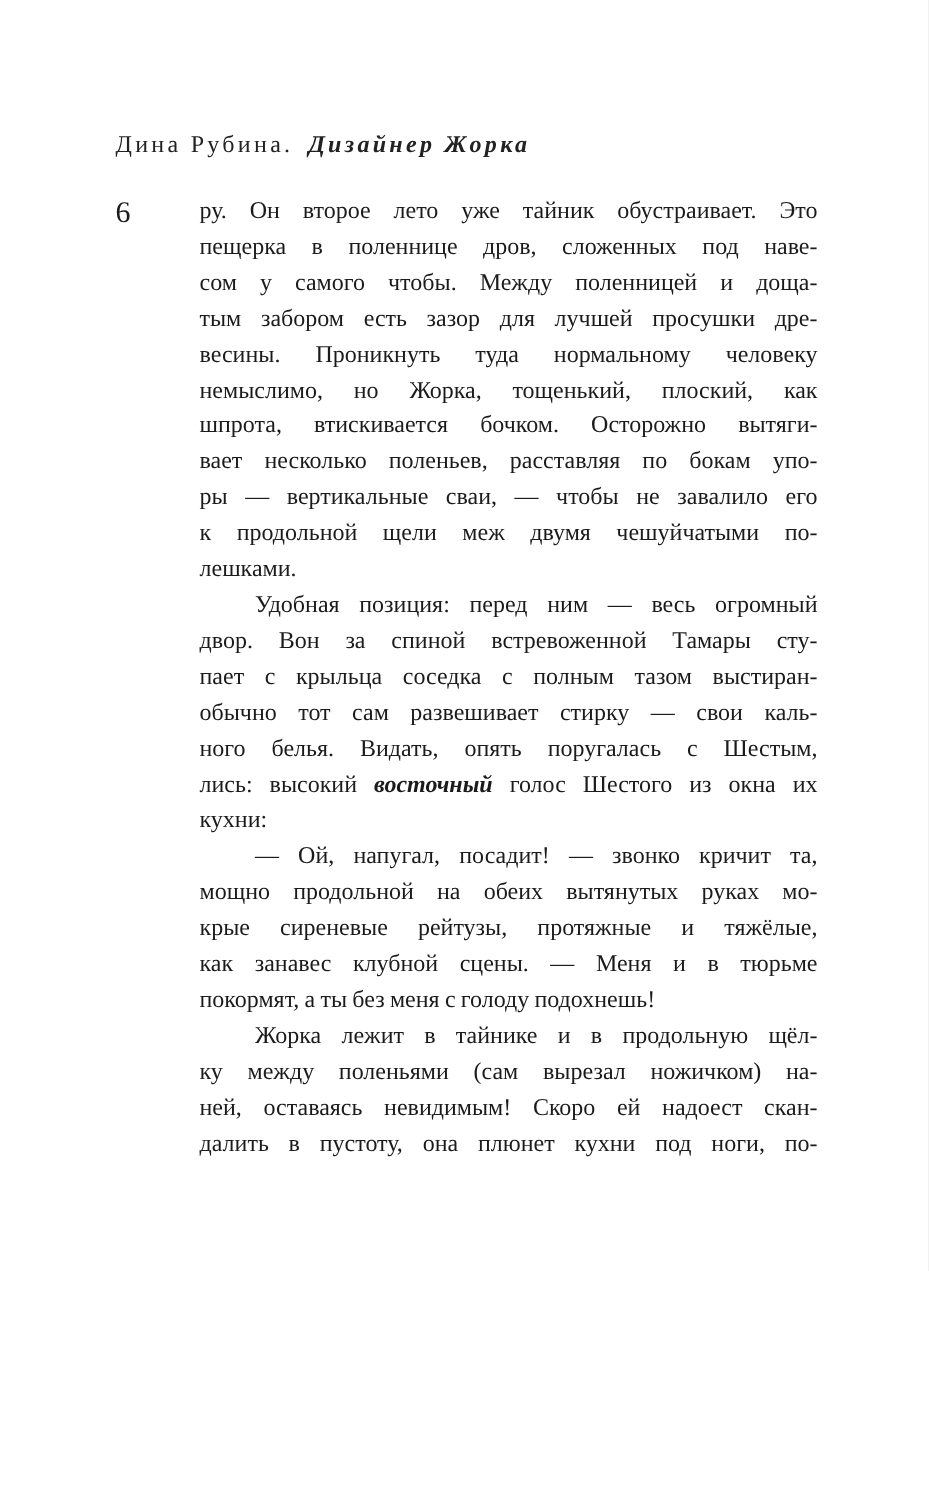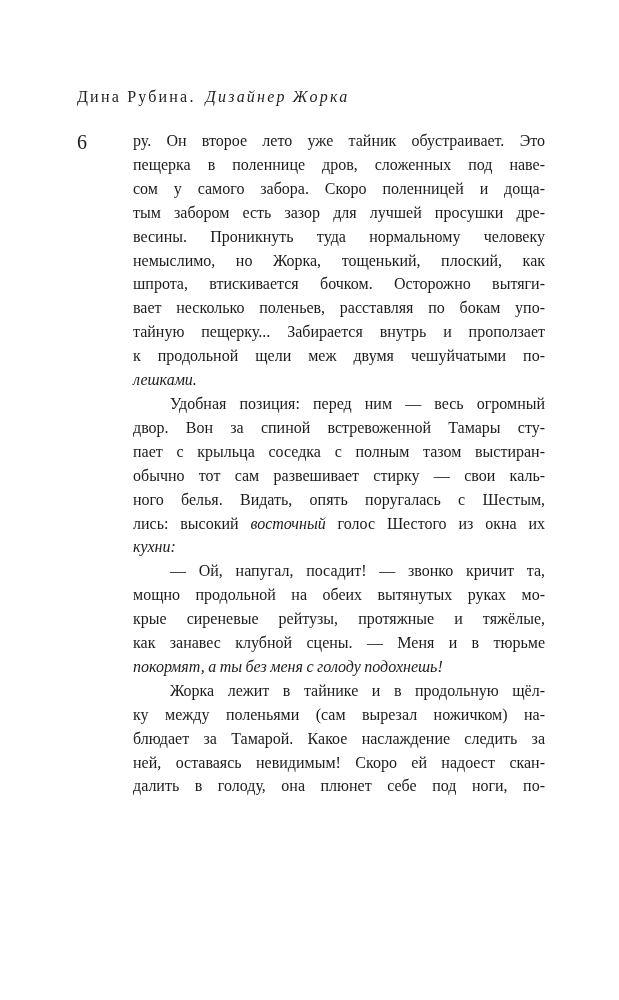--- a/index.html
+++ b/index.html
@@ -25,20 +25,21 @@
     letter-spacing: 2.2px;
     white-space: nowrap;
     color: #222;
   }
   .running-header .author {
     margin-right: 10px;
     text-align: right;
   }
   .italic {
     font-style: italic;
+    font-weight: bold;
   }
   .page-number {
     position: absolute;
     left: 77px;
     top: 131px;
     font-size: 20px;
     color: #1b1b1b;
   }
   .text-block {
     position: absolute;
@@ -48,46 +49,45 @@
     font-size: 16px;
     line-height: 23.9px;
     word-spacing: -0.5px;
   }
   .line {
     text-align: justify;
     text-align-last: justify;
   }
   .line.end {
     text-align-last: left;
-    font-style: italic;
   }
   .line.indent {
     text-indent: 37px;
     font-family: Liberation Serif, serif;
   }
 </style>
 </head>
 <body>
 
 <div class="page">
   <div class="running-header">
     <span class="author">Дина Рубина.</span><span class="italic">Дизайнер Жорка</span>
   </div>
   <div class="page-number">6</div>
   <div class="text-block" id="text-block">
       <div>
         <div class="line"><span>ру. Он второе лето уже тайник обустраивает. Это</span></div>
         <div class="line"><span>пещерка в поленнице дров, сложенных под наве-</span></div>
-        <div class="line"><span>сом у самого забора. Скоро поленницей и доща-</span></div>
+        <div class="line"><span>сом у самого чтобы. Между поленницей и доща-</span></div>
         <div class="line"><span>тым забором есть зазор для лучшей просушки дре-</span></div>
         <div class="line"><span>весины. Проникнуть туда нормальному человеку</span></div>
         <div class="line"><span>немыслимо, но Жорка, тощенький, плоский, как</span></div>
         <div class="line"><span>шпрота, втискивается бочком. Осторожно вытяги-</span></div>
         <div class="line"><span>вает несколько поленьев, расставляя по бокам упо-</span></div>
-        <div class="line"><span>тайную пещерку... Забирается внутрь и проползает</span></div>
+        <div class="line"><span>ры — вертикальные сваи, — чтобы не завалило его</span></div>
         <div class="line"><span>к продольной щели меж двумя чешуйчатыми по-</span></div>
         <div class="line end"><span>лешками.</span></div>
       </div>
       <div>
         <div class="line indent"><span>Удобная позиция: перед ним — весь огромный</span></div>
         <div class="line"><span>двор. Вон за спиной встревоженной Тамары сту-</span></div>
         <div class="line"><span>пает с крыльца соседка с полным тазом выстиран-</span></div>
         <div class="line"><span>обычно тот сам развешивает стирку — свои каль-</span></div>
         <div class="line"><span>ного белья. Видать, опять поругалась с Шестым,</span></div>
         <div class="line"><span>лись: высокий </span><span class="italic">восточный</span><span> голос Шестого из окна их</span></div>
@@ -96,18 +96,17 @@
       <div>
         <div class="line indent"><span>— Ой, напугал, посадит! — звонко кричит та,</span></div>
         <div class="line"><span>мощно продольной на обеих вытянутых руках мо-</span></div>
         <div class="line"><span>крые сиреневые рейтузы, протяжные и тяжёлые,</span></div>
         <div class="line"><span>как занавес клубной сцены. — Меня и в тюрьме</span></div>
         <div class="line end"><span>покормят, а ты без меня с голоду подохнешь!</span></div>
       </div>
       <div>
         <div class="line indent"><span>Жорка лежит в тайнике и в продольную щёл-</span></div>
         <div class="line"><span>ку между поленьями (сам вырезал ножичком) на-</span></div>
-        <div class="line"><span>блюдает за Тамарой. Какое наслаждение следить за</span></div>
         <div class="line"><span>ней, оставаясь невидимым! Скоро ей надоест скан-</span></div>
-        <div class="line"><span>далить в голоду, она плюнет себе под ноги, по-</span></div>
+        <div class="line"><span>далить в пустоту, она плюнет кухни под ноги, по-</span></div>
       </div>
     </div>
 </div>
 
 </body></html>

